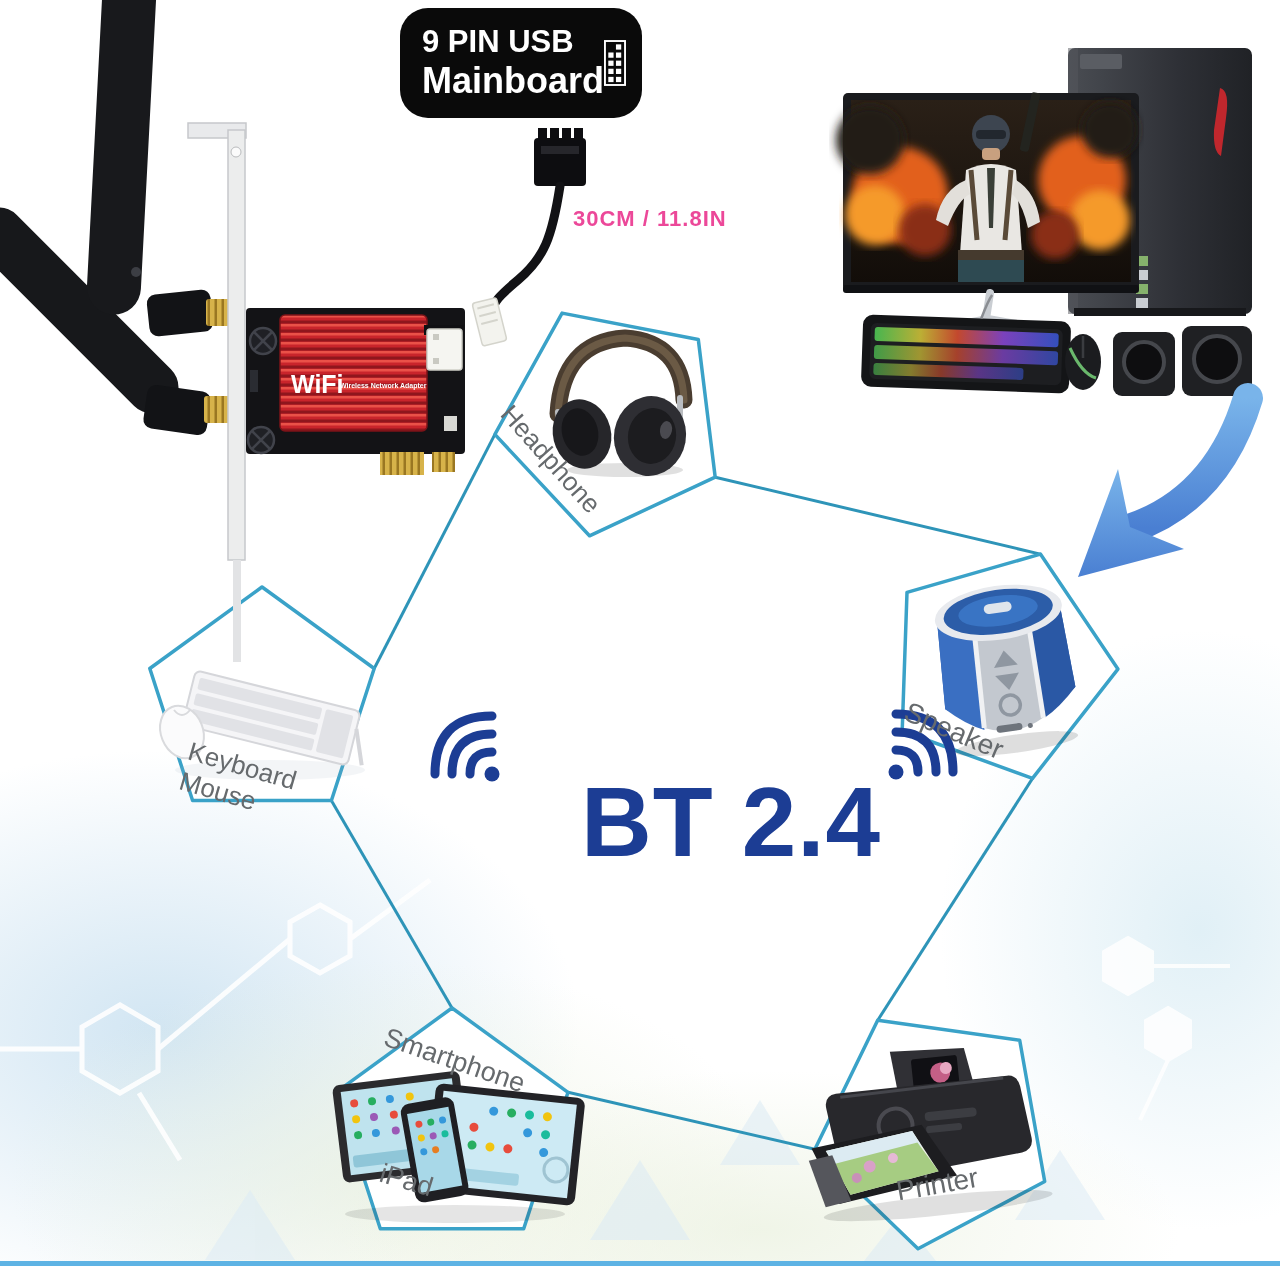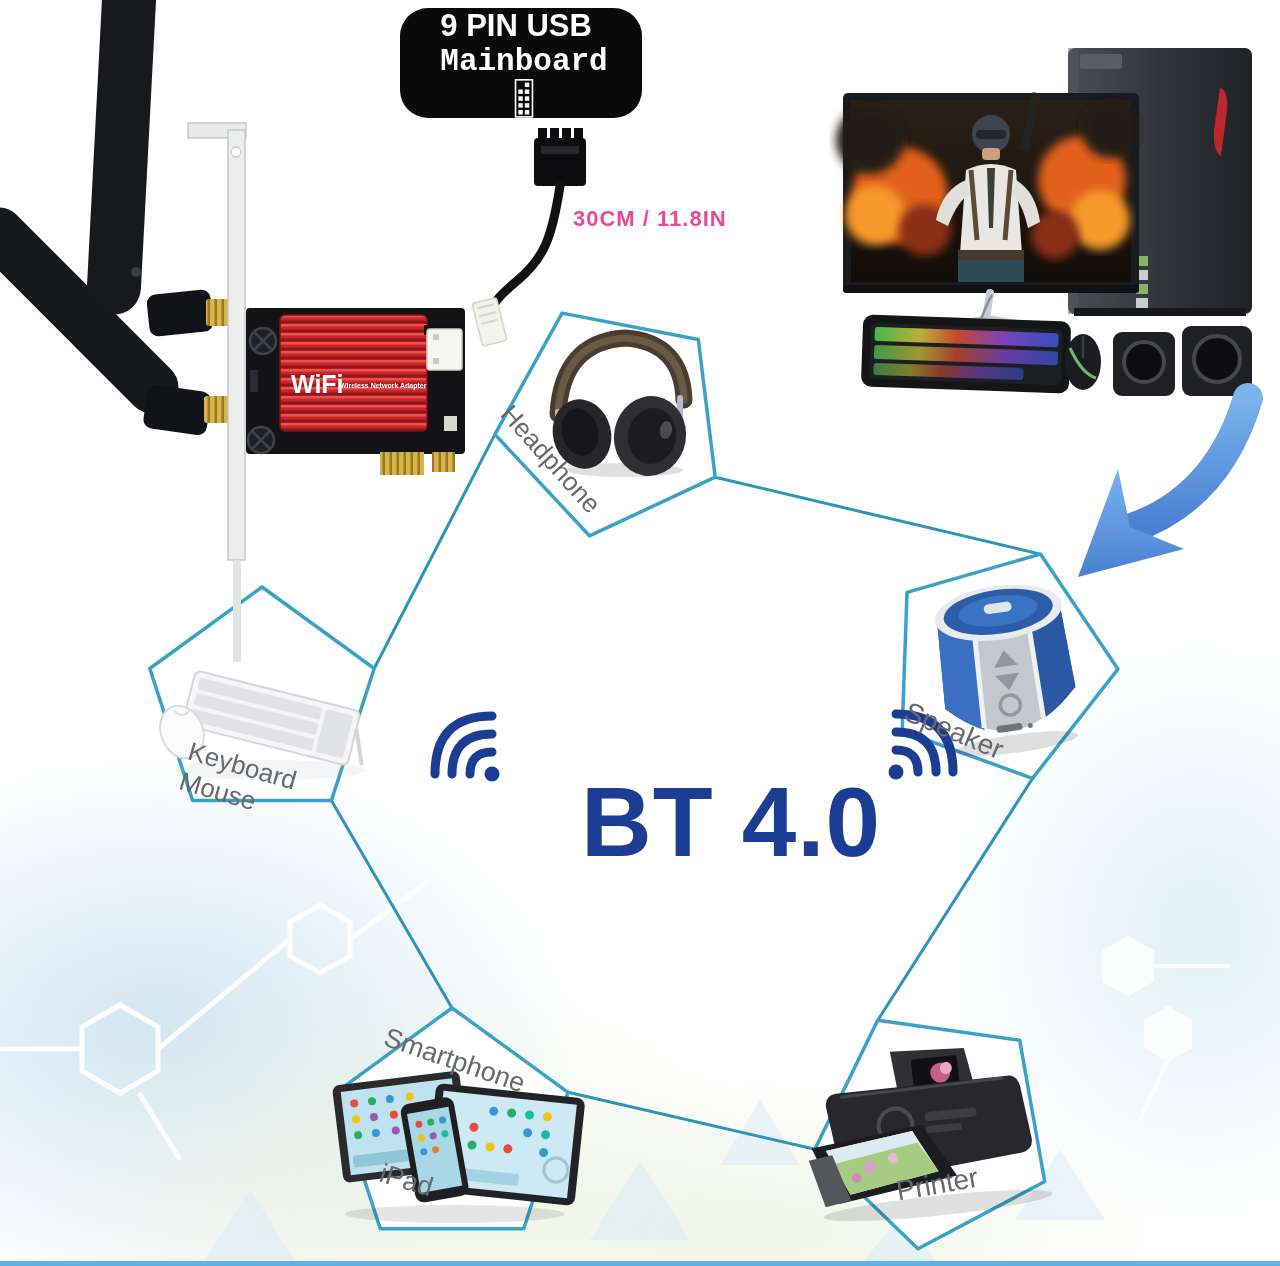--- a/index.html
+++ b/index.html
@@ -2,24 +2,24 @@
 <html><head>
 <meta charset="utf-8">
 <style>
   html,body{margin:0;padding:0;background:#ffffff;}
   #canvas{position:relative;width:1280px;height:1266px;overflow:hidden;background:#ffffff;
           font-family:"Liberation Sans",sans-serif;}
   .layer{position:absolute;left:0;top:0;width:1280px;height:1266px;}
   
   .badge{position:absolute;left:400px;top:8px;width:242px;height:110px;background:#0a0a0a;
          border-radius:28px;display:flex;align-items:center;justify-content:space-between;
-         padding:0 16px 0 22px;box-sizing:border-box;flex-direction:column;}
+         padding:0 16px 0 22px;box-sizing:border-box;}
   .badge-text{color:#ffffff;line-height:1.15;}
   .badge-line1{font-size:31px;font-weight:bold;}
-  .badge-line2{font-size:31px;font-weight:bold;font-family:Liberation Mono, monospace;}
+  .badge-line2{font-size:36px;font-weight:bold;}
   .measure{position:absolute;left:573px;top:206px;font-size:22px;font-weight:bold;color:#ec4899;
            letter-spacing:1px;}
   
   .bt-title{position:absolute;left:498px;top:766px;width:466px;text-align:center;
             font-size:98px;font-weight:bold;color:#1c3d94;letter-spacing:1px;}
   
   .nlabel{position:absolute;color:#666a6d;white-space:nowrap;transform-origin:left top;}
   .lbl-headphone{left:517px;top:399px;font-size:26px;transform:rotate(48deg);}
   .lbl-speaker{left:912px;top:696px;font-size:28px;transform:rotate(23deg);}
   .lbl-kbm{left:193px;top:736px;font-size:26px;transform:rotate(16deg);line-height:1.2;}
@@ -421,21 +421,21 @@
   <div class="measure">30CM / 11.8IN</div>
 
   <svg style="position:absolute;left:430px;top:706px;" width="82" height="84" viewBox="0 0 82 84">
     <g stroke="#1c3d94" stroke-width="9" fill="none" stroke-linecap="round">
       <path d="M40 68 Q40 46 62 46"></path>
       <path d="M22 68 Q22 28 62 28"></path>
       <path d="M5 68 Q5 10 62 10"></path>
     </g>
     <circle cx="62" cy="68" r="7.5" fill="#1c3d94"></circle>
   </svg>
-  <div class="bt-title">BT 4.0</div>
+  <div class="bt-title">BT 2.4</div>
   <svg style="position:absolute;left:876px;top:704px;" width="82" height="84" viewBox="0 0 82 84">
     <g stroke="#1c3d94" stroke-width="9" fill="none" stroke-linecap="round">
       <path d="M42 68 Q42 46 20 46"></path>
       <path d="M60 68 Q60 28 20 28"></path>
       <path d="M77 68 Q77 10 20 10"></path>
     </g>
     <circle cx="20" cy="68" r="7.5" fill="#1c3d94"></circle>
   </svg>
 
   <div class="nlabel lbl-headphone">Headphone</div>

